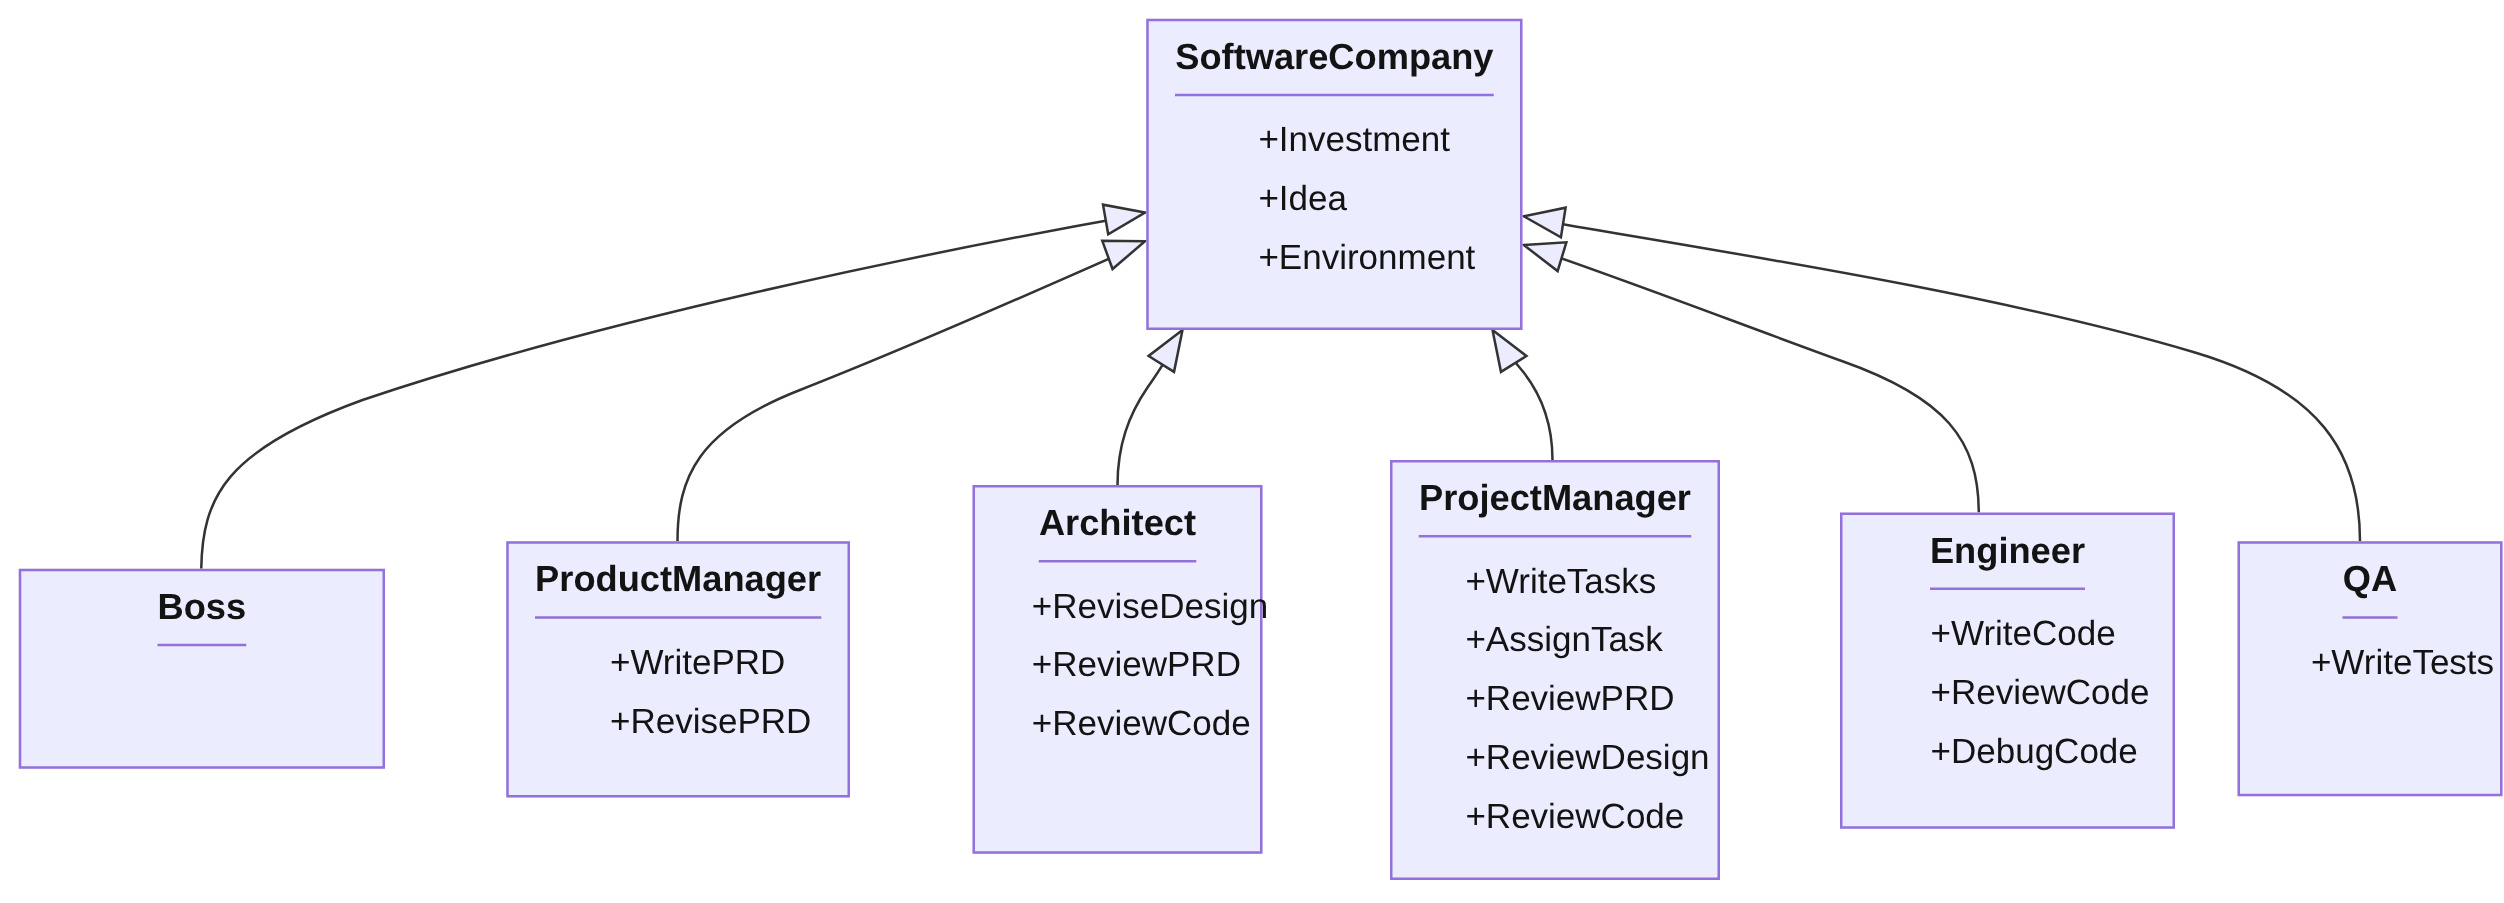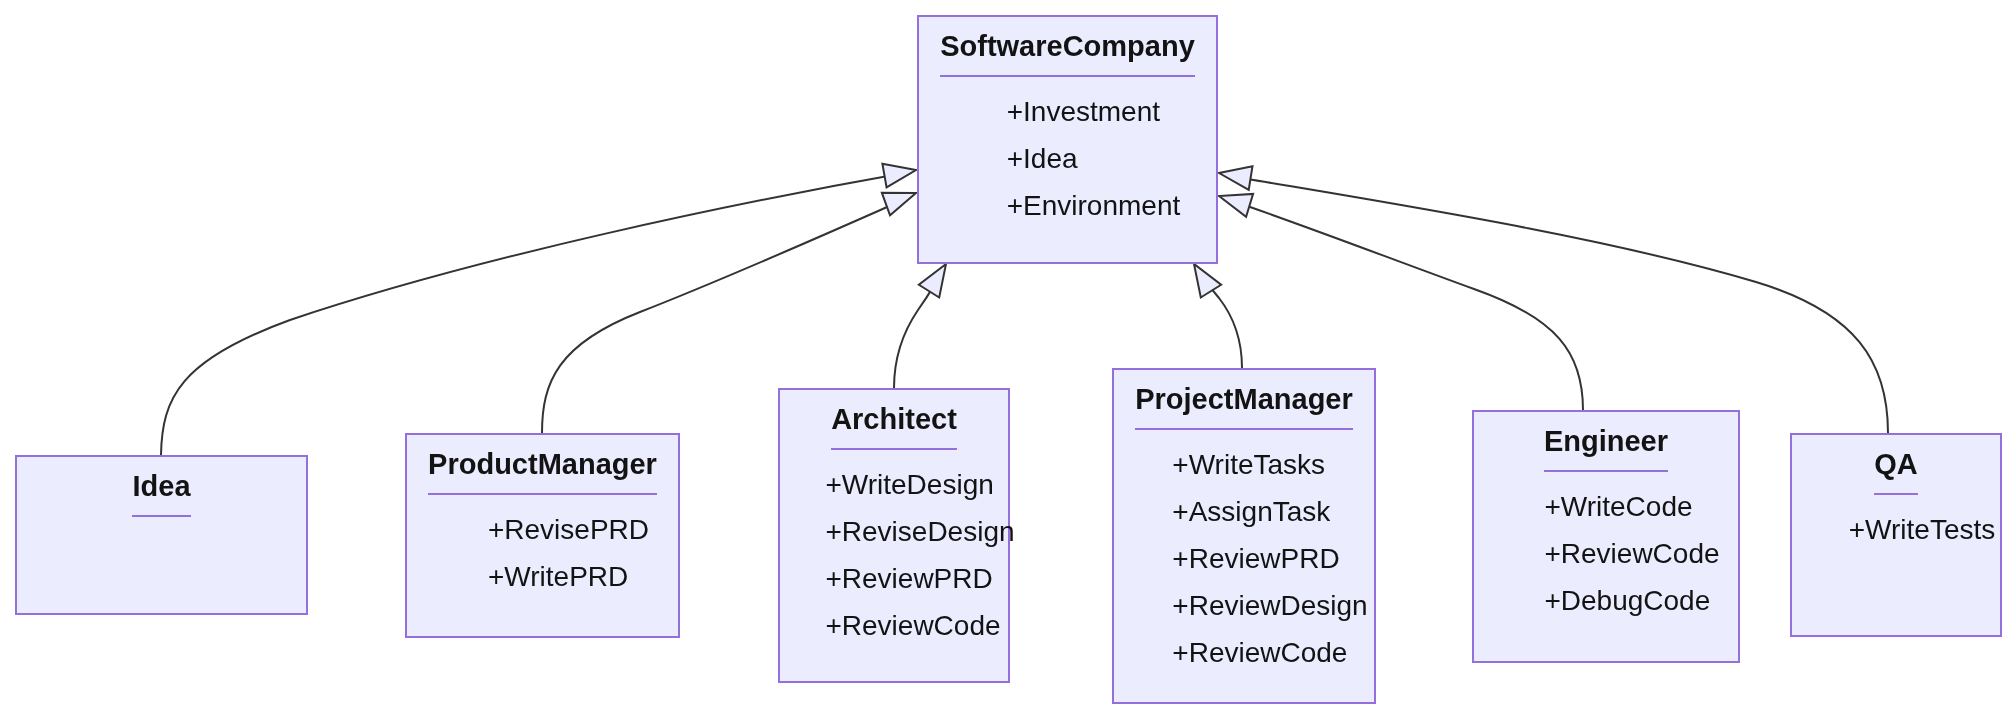--- a/index.html
+++ b/index.html
@@ -96,37 +96,36 @@
     <div class="classtitle">SoftwareCompany</div>
     <div class="members">
         <div class="member">+Investment</div>
         <div class="member">+Idea</div>
         <div class="member">+Environment</div>
       </div>
     <div class="classfooter"></div>
   </div>
 
   <div class="classbox" style="left:15px;top:455px;width:293px;height:160px">
-    <div class="classtitle">Idea</div>
+    <div class="classtitle">Boss</div>
     <div class="classfooter"></div>
   </div>
 
   <div class="classbox" style="left:405px;top:433px;width:275px;height:205px">
     <div class="classtitle">ProductManager</div>
     <div class="members">
+        <div class="member">+WritePRD</div>
         <div class="member">+RevisePRD</div>
-        <div class="member">+WritePRD</div>
       </div>
     <div class="classfooter"></div>
   </div>
 
   <div class="classbox" style="left:778px;top:388px;width:232px;height:295px">
     <div class="classtitle">Architect</div>
     <div class="members">
-        <div class="member">+WriteDesign</div>
         <div class="member">+ReviseDesign</div>
         <div class="member">+ReviewPRD</div>
         <div class="member">+ReviewCode</div>
       </div>
     <div class="classfooter"></div>
   </div>
 
   <div class="classbox" style="left:1112px;top:368px;width:264px;height:336px">
     <div class="classtitle">ProjectManager</div>
     <div class="members">

